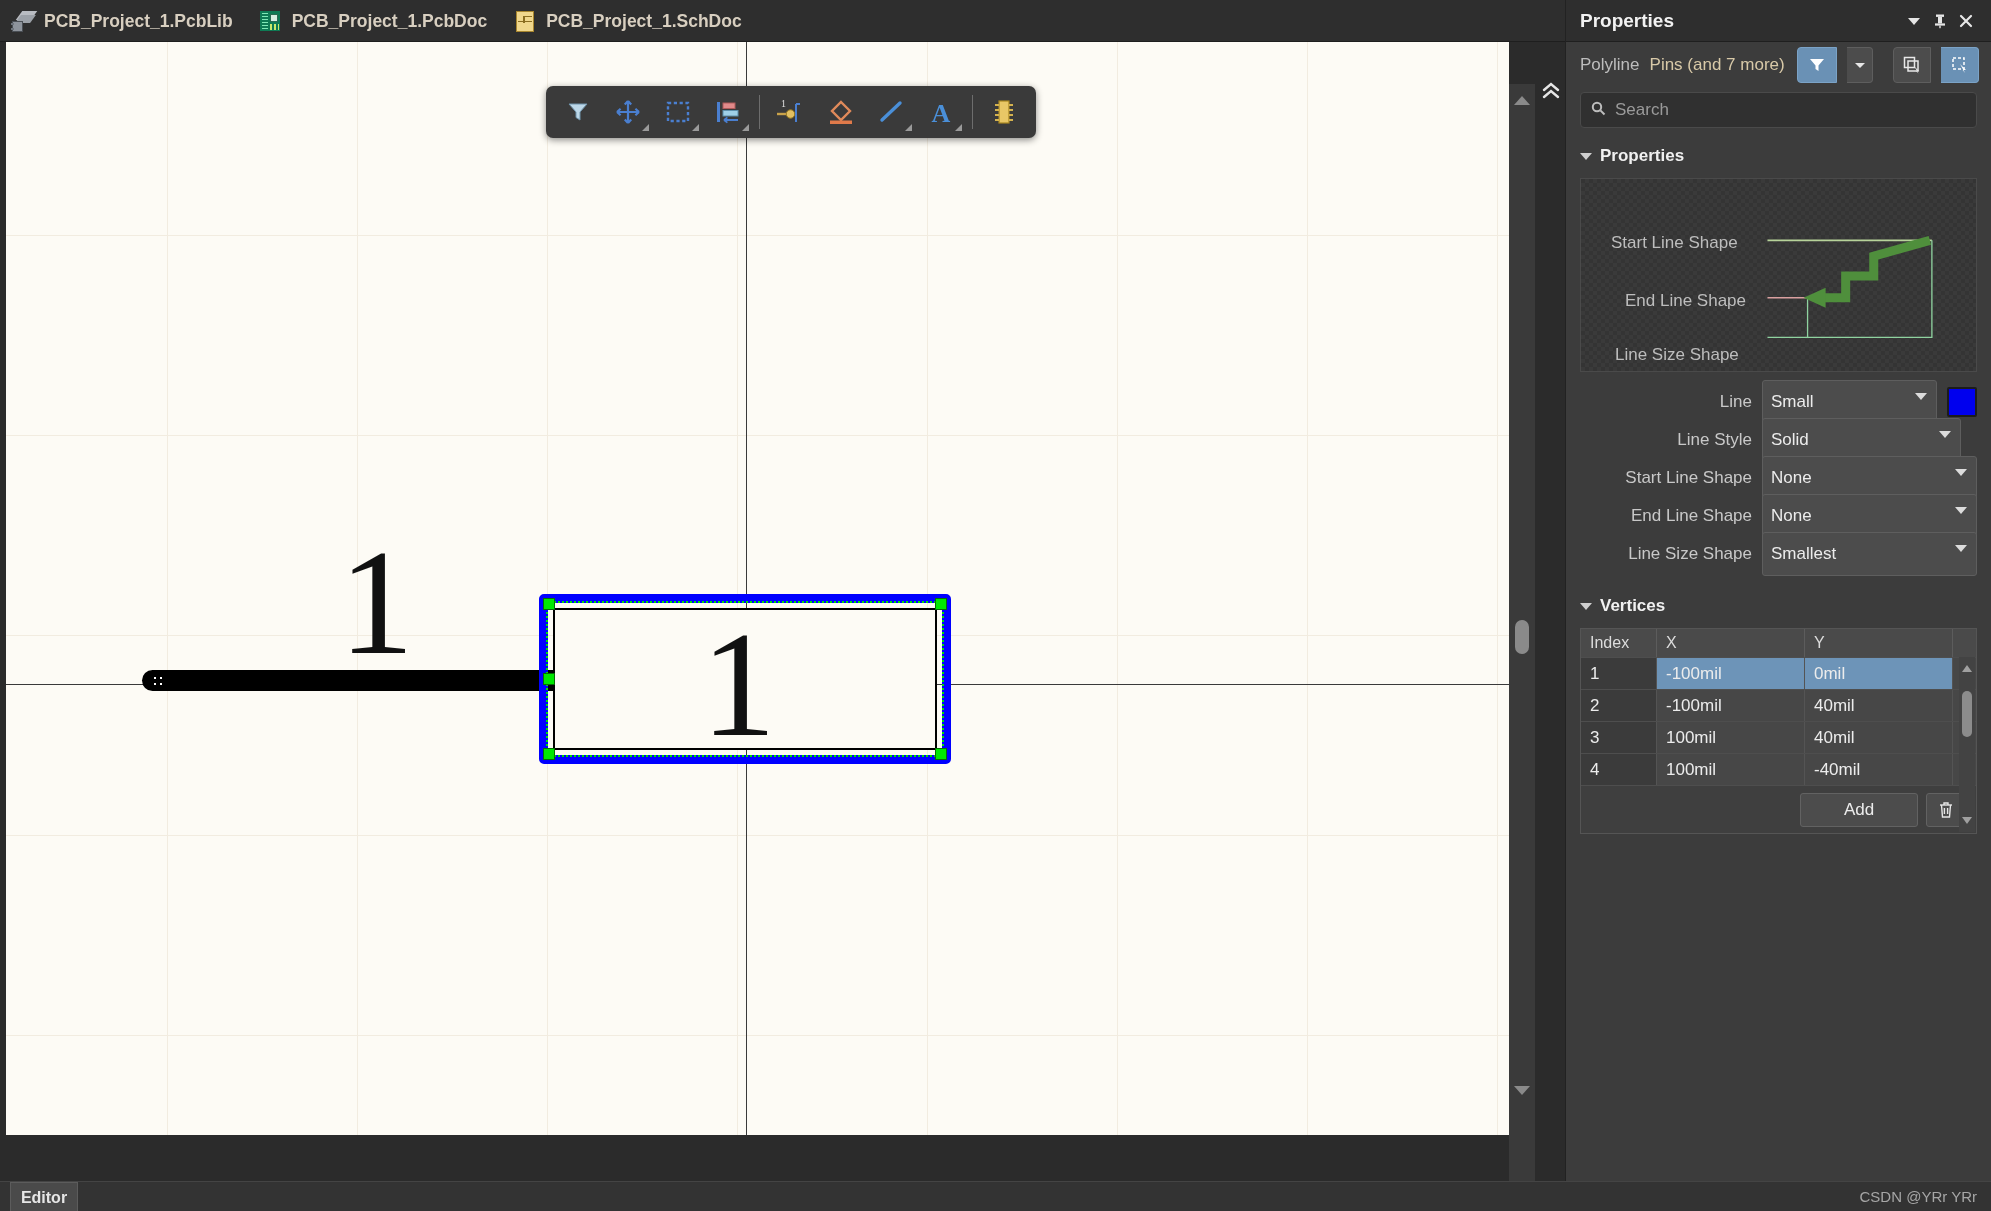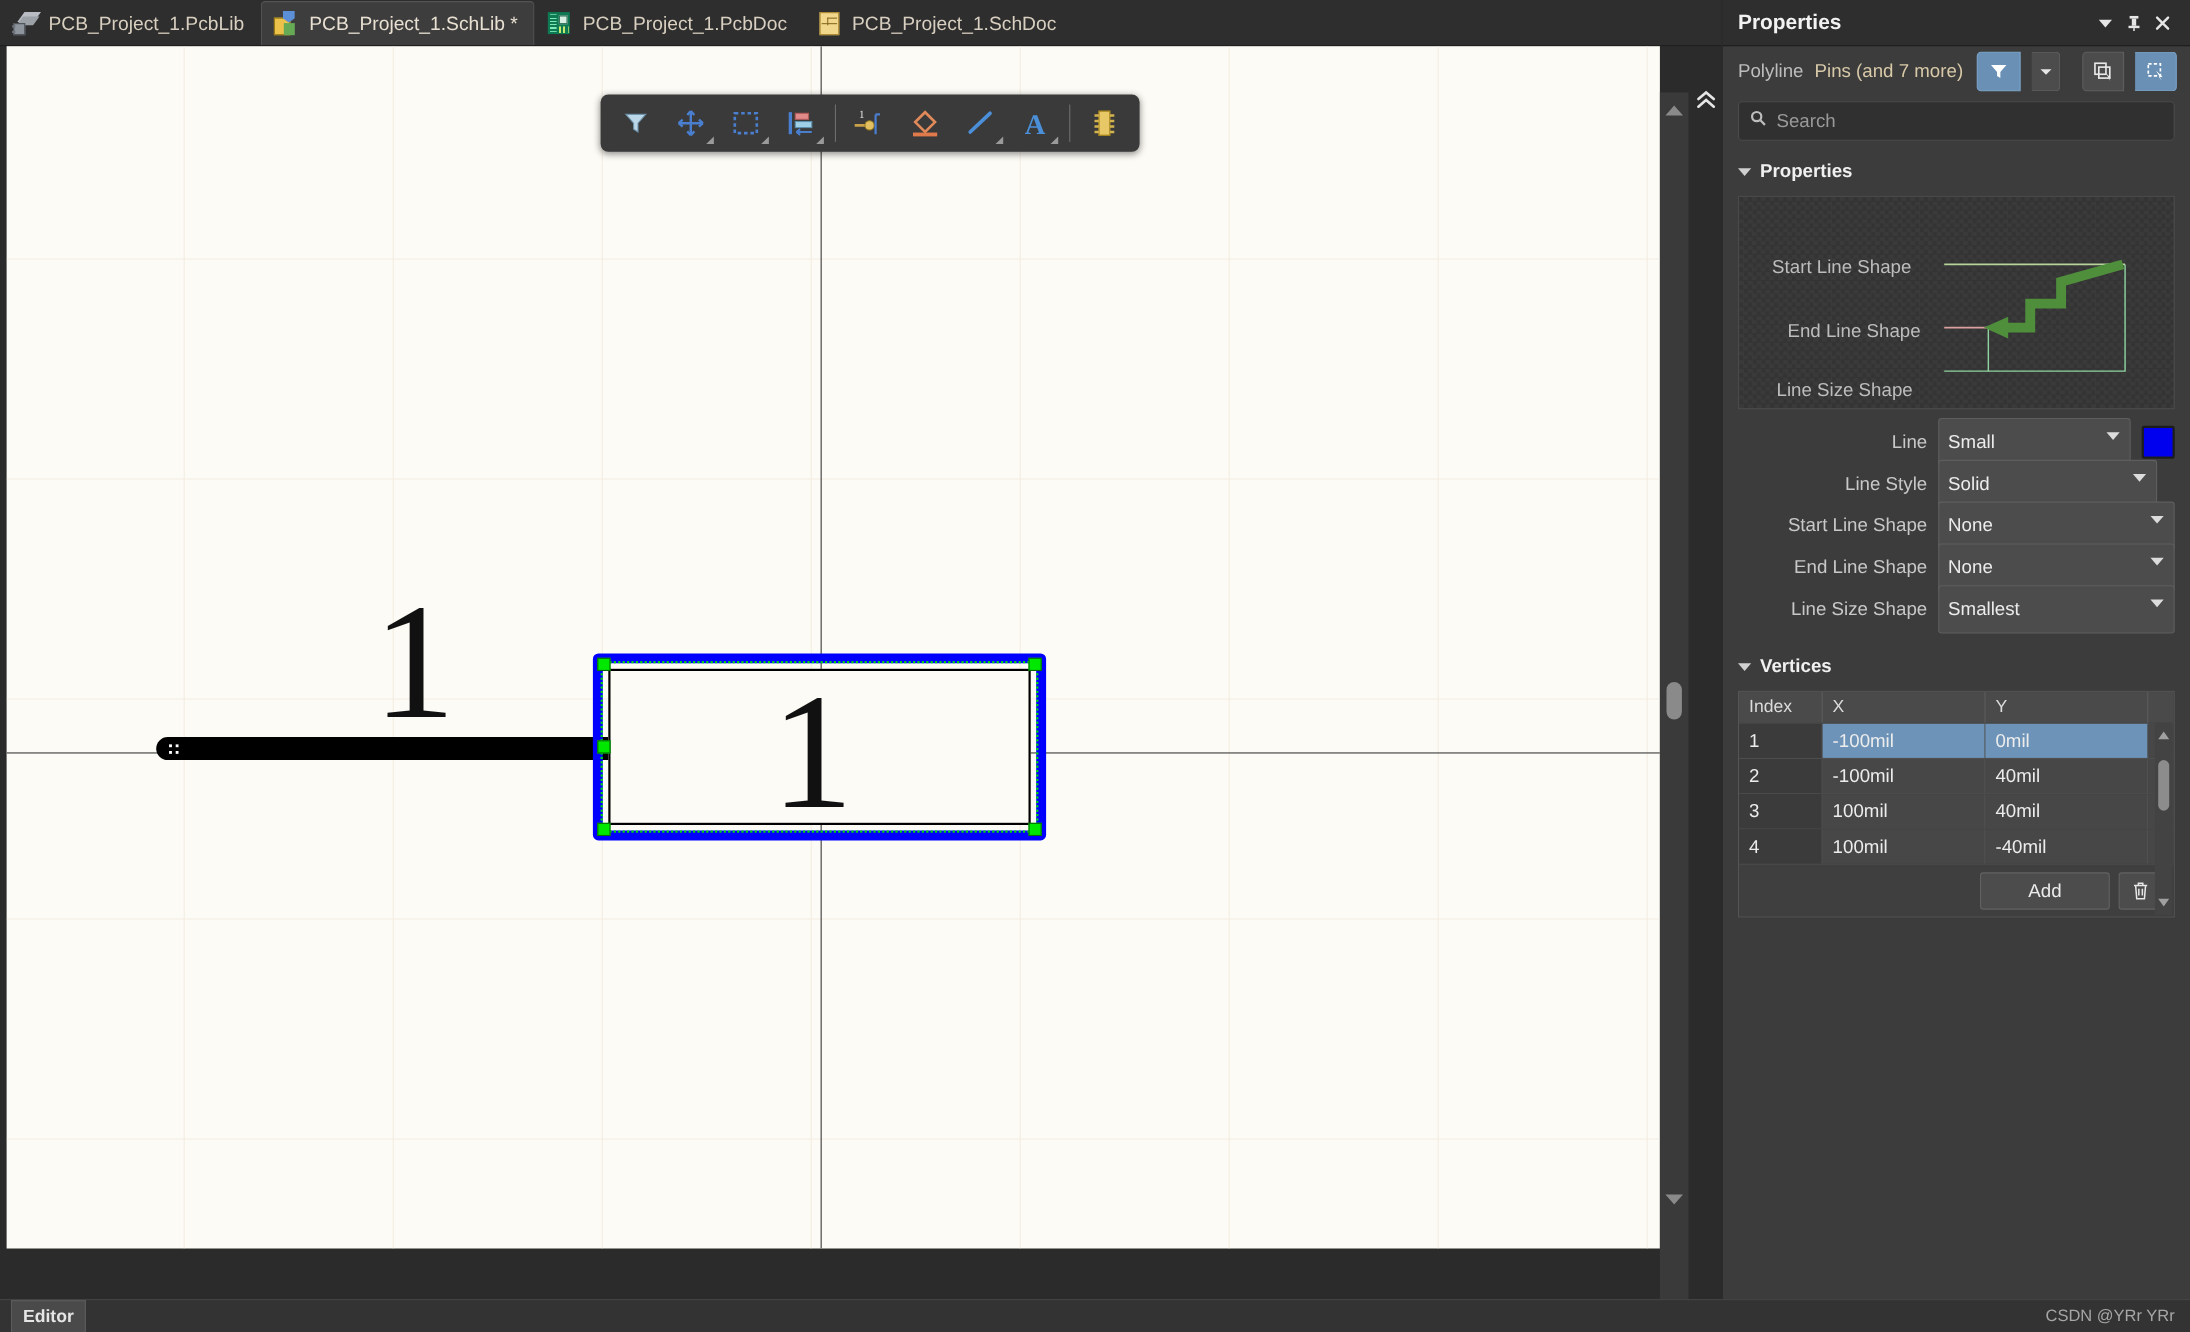--- a/index.html
+++ b/index.html
@@ -9,20 +9,21 @@
     font-family: "Liberation Sans", sans-serif;
     overflow: hidden;
   }
   #app { position: relative; width: 1991px; height: 1211px; }
 
   
   #tabbar {
     position: absolute; left: 0; top: 0; width: 1565px; height: 42px;
     background: #2e2e2e; display: flex; align-items: flex-end;
     border-bottom: 1px solid #1e1e1e;
+    font-weight: bold;
   }
   .doctab {
     display: flex; align-items: center; gap: 9px;
     height: 40px; padding: 0 14px 0 10px;
     color: #d8cfc0; font-size: 17.5px; white-space: nowrap;
     border: 1px solid transparent; border-bottom: none; cursor: default;
   }
   .doctab.active {
     background: #3d3d3d; border-color: #585858;
     border-top-left-radius: 4px; border-top-right-radius: 4px;
@@ -287,28 +288,20 @@
     <div class="doctab">
       <span class="tabicon ic-pcblib">
           <i></i>
           <i></i>
           <i></i>
           <i></i>
           <i></i>
         </span>
       <span>PCB_Project_1.PcbLib</span>
     </div>
-    <div class="doctab active">
-      <span class="tabicon ic-schlib">
-          <i></i>
-          <i></i>
-          <i></i>
-        </span>
-      <span>PCB_Project_1.SchLib *</span>
-    </div>
     <div class="doctab">
       <span class="tabicon ic-pcbdoc">
           <i></i>
           <i></i>
           <i></i>
           <i></i>
         </span>
       <span>PCB_Project_1.PcbDoc</span>
     </div>
     <div class="doctab">

